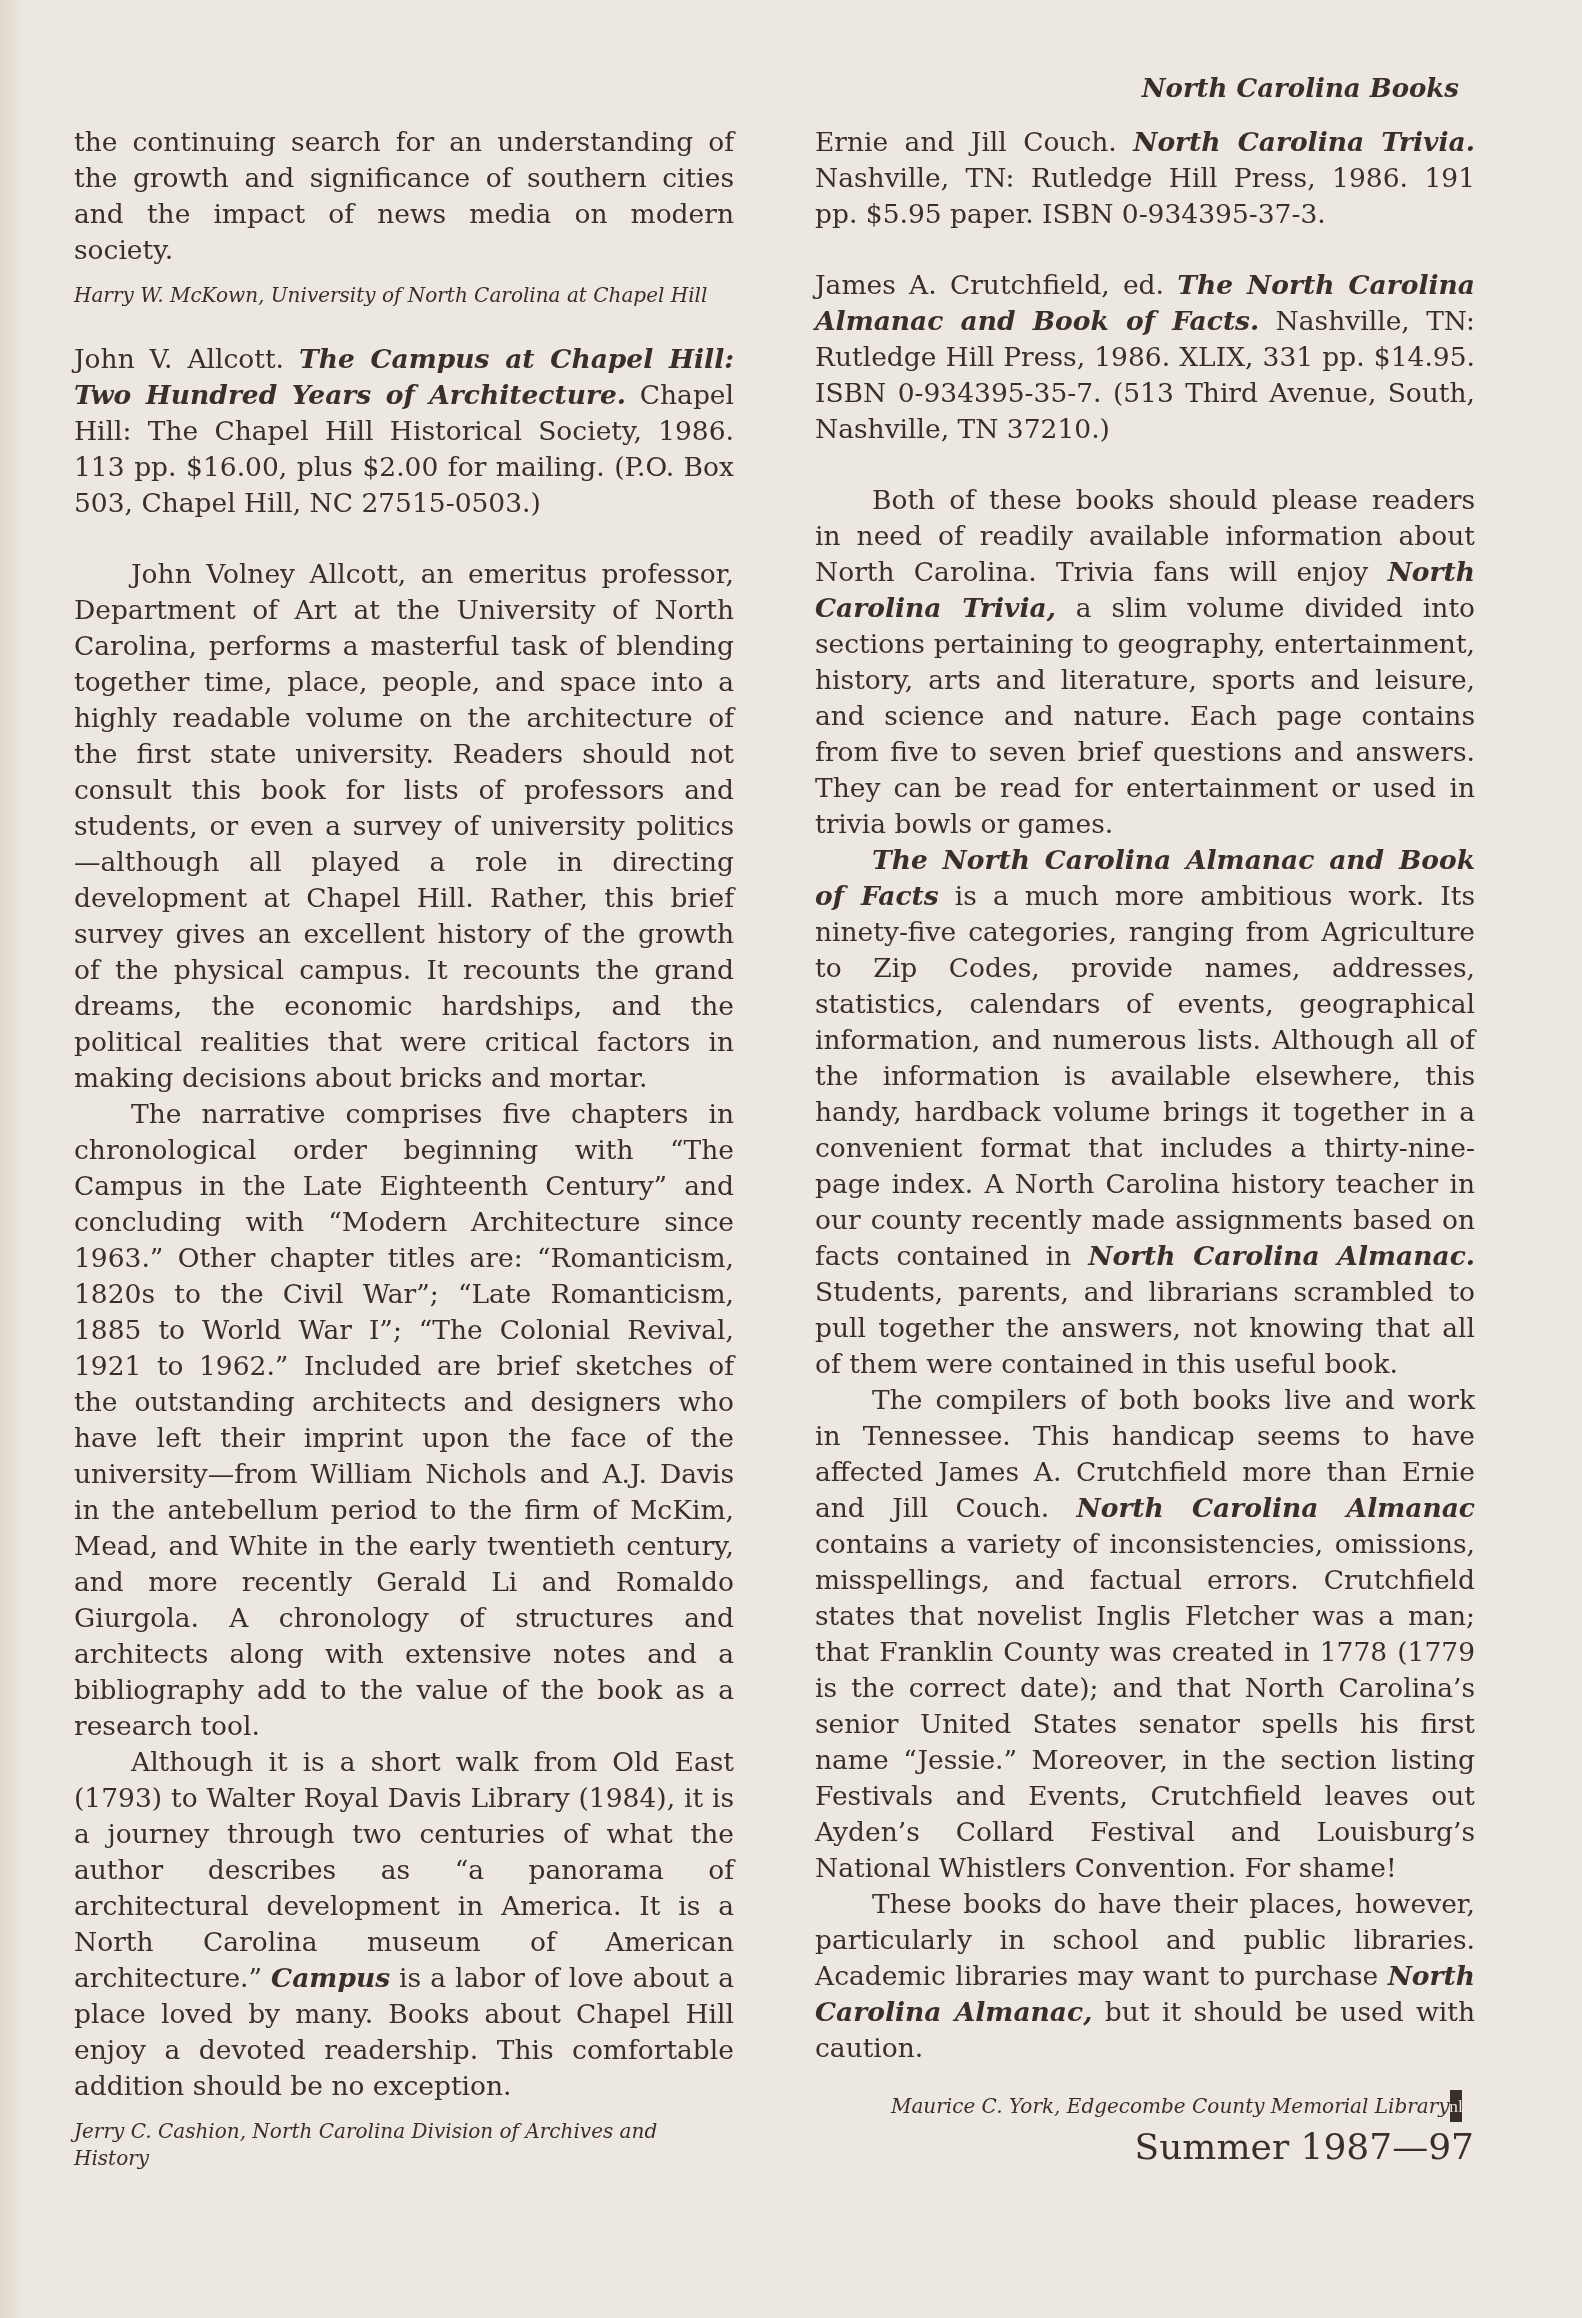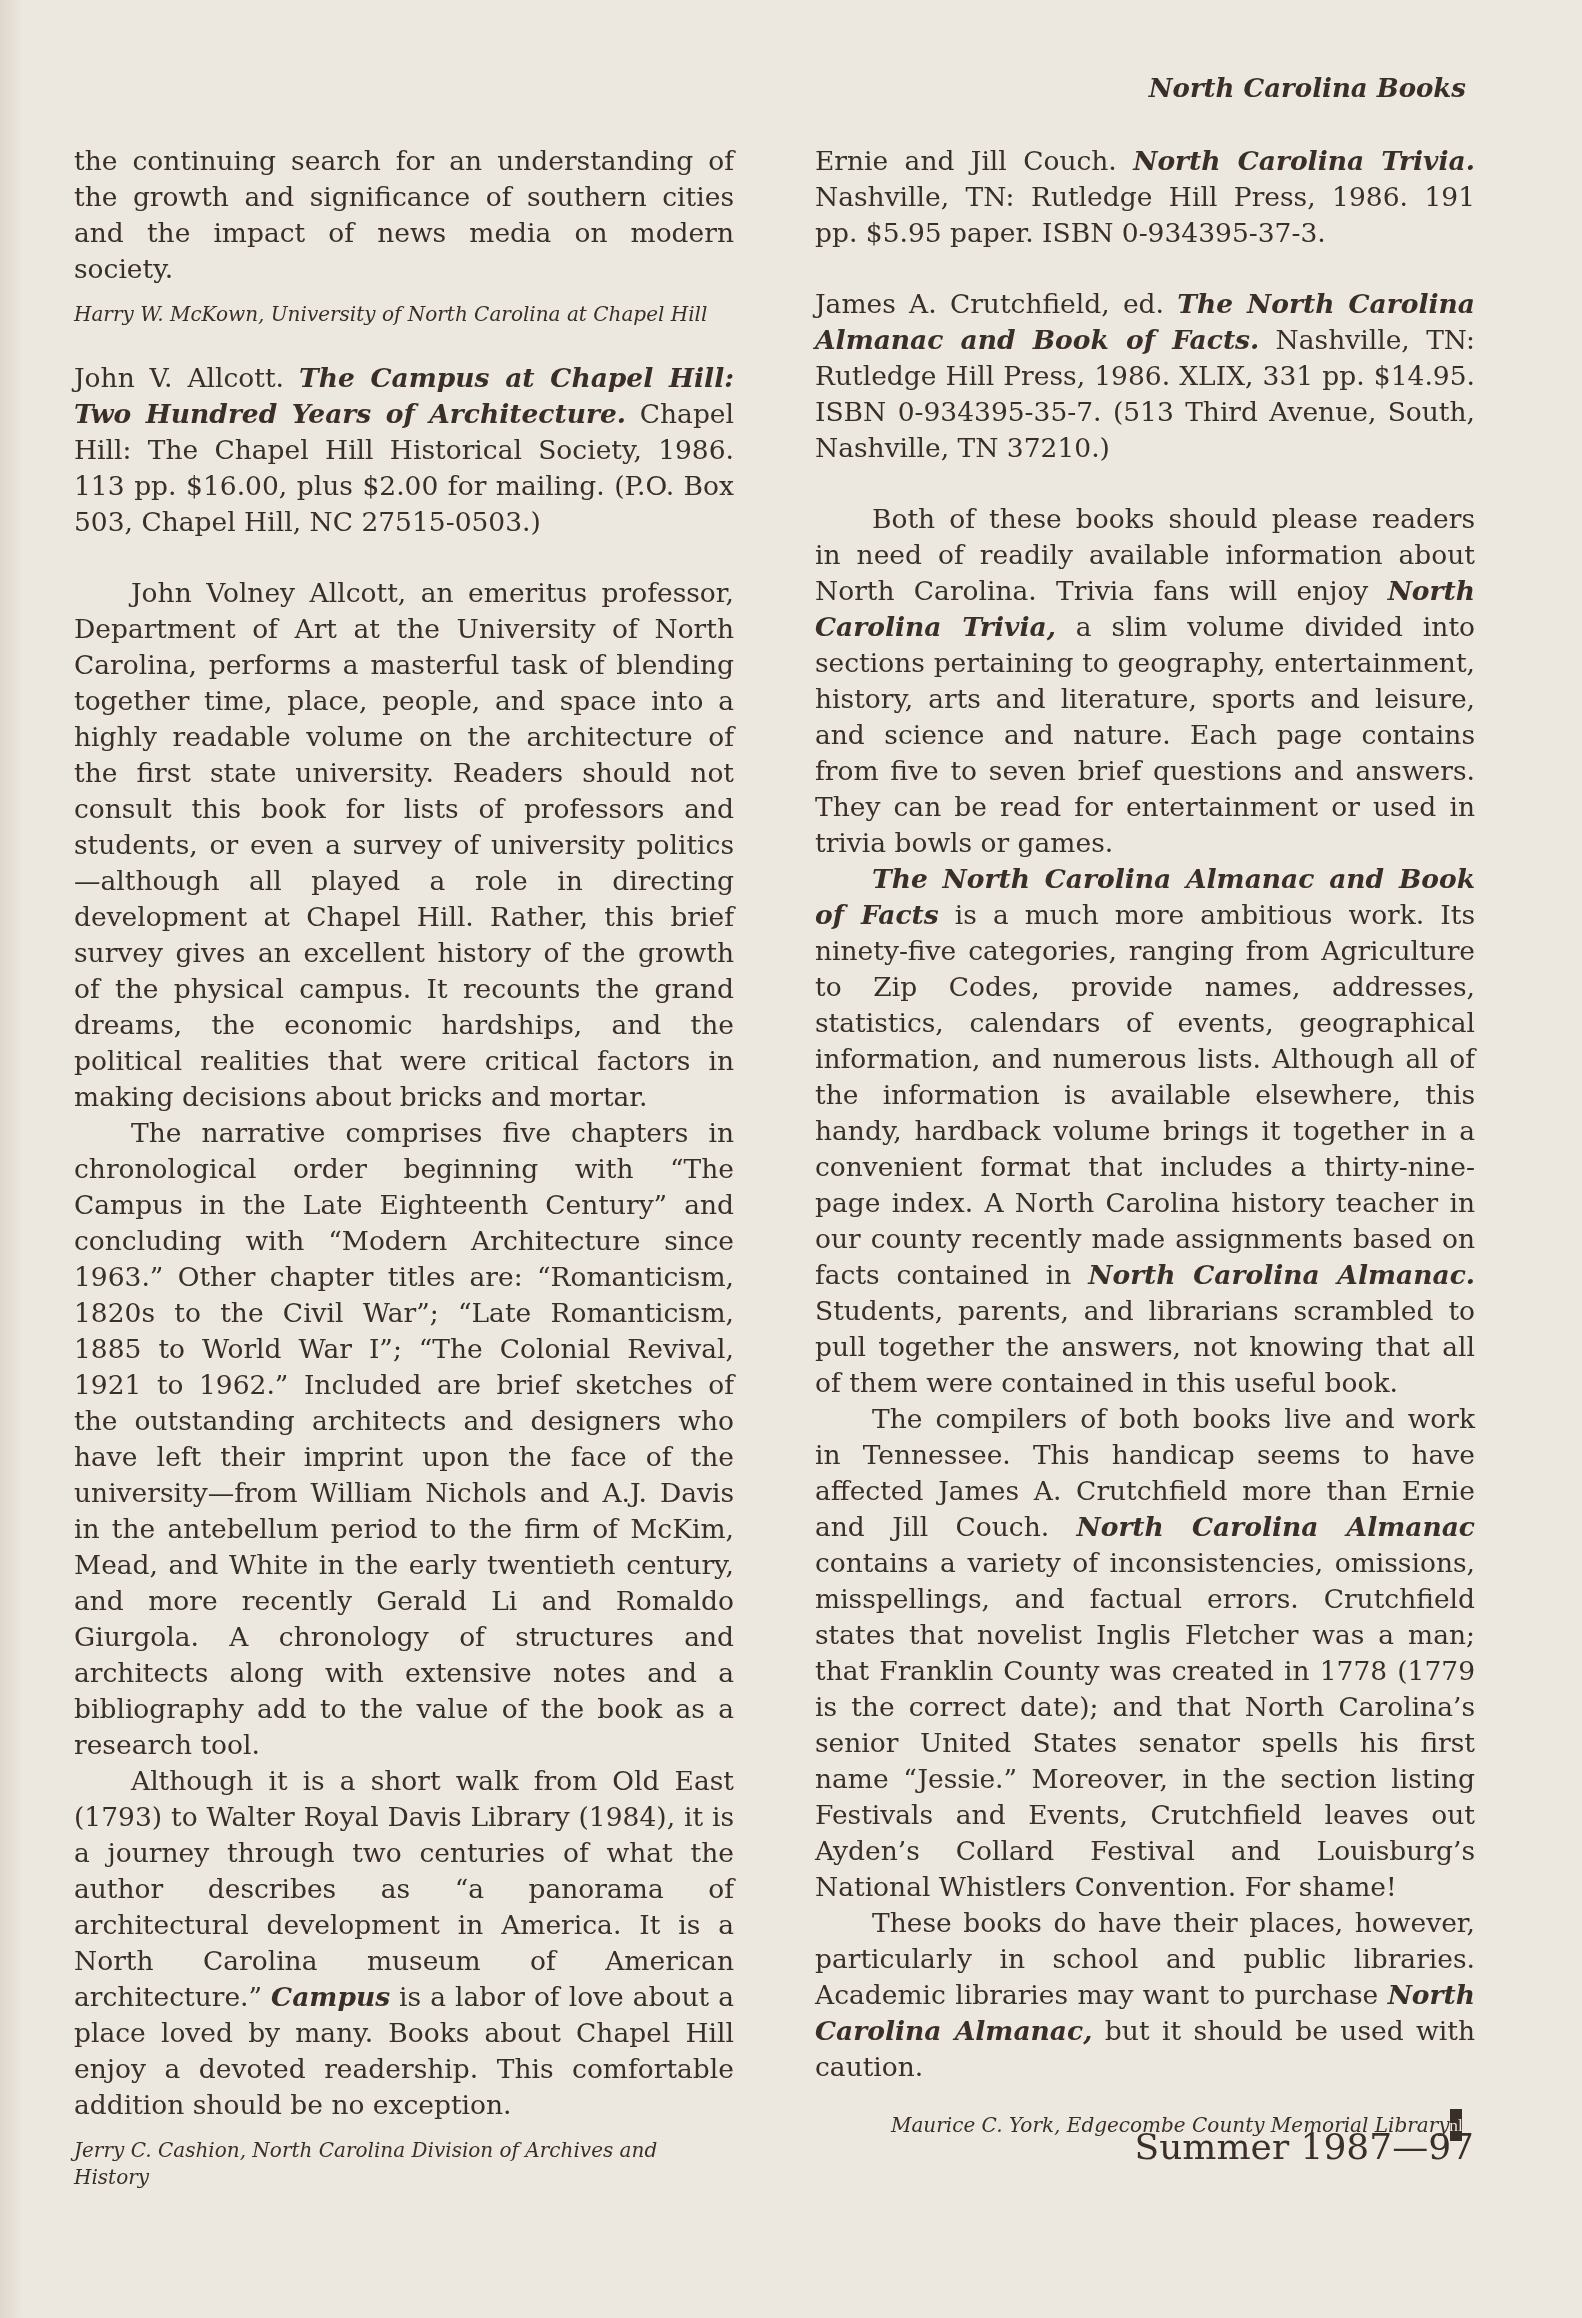--- a/index.html
+++ b/index.html
@@ -17,30 +17,30 @@
     }
     .page-edge {
       position: absolute;
       left: 0; top: 0; bottom: 0;
       width: 22px;
       background: linear-gradient(to right, #ddd7cd, #ece7df);
     }
     .running-head {
       position: absolute;
       top: 73px;
-      right: 116px;
+      right: 123px;
       font-size: 26px;
       font-style: italic;
       font-weight: bold;
       color: #3a2e2a;
       font-family: "DejaVu Serif", serif;
     }
     .column {
       position: absolute;
-      top: 143px;
+      top: 124px;
       width: 660px;
       font-size: 26.5px;
       line-height: 36px;
       text-align: justify;
       hyphens: manual;
     }
     .col-left { left: 74px; }
     .col-right { left: 815px; }
     .column p {
       margin: 0;

